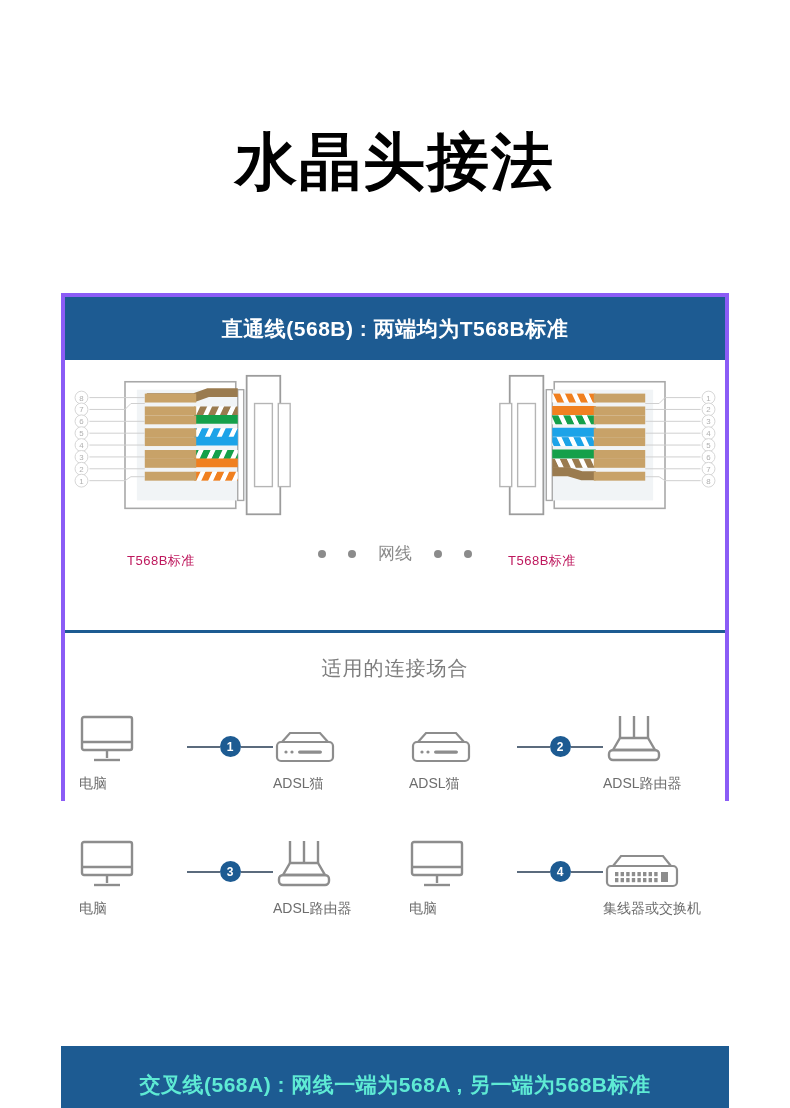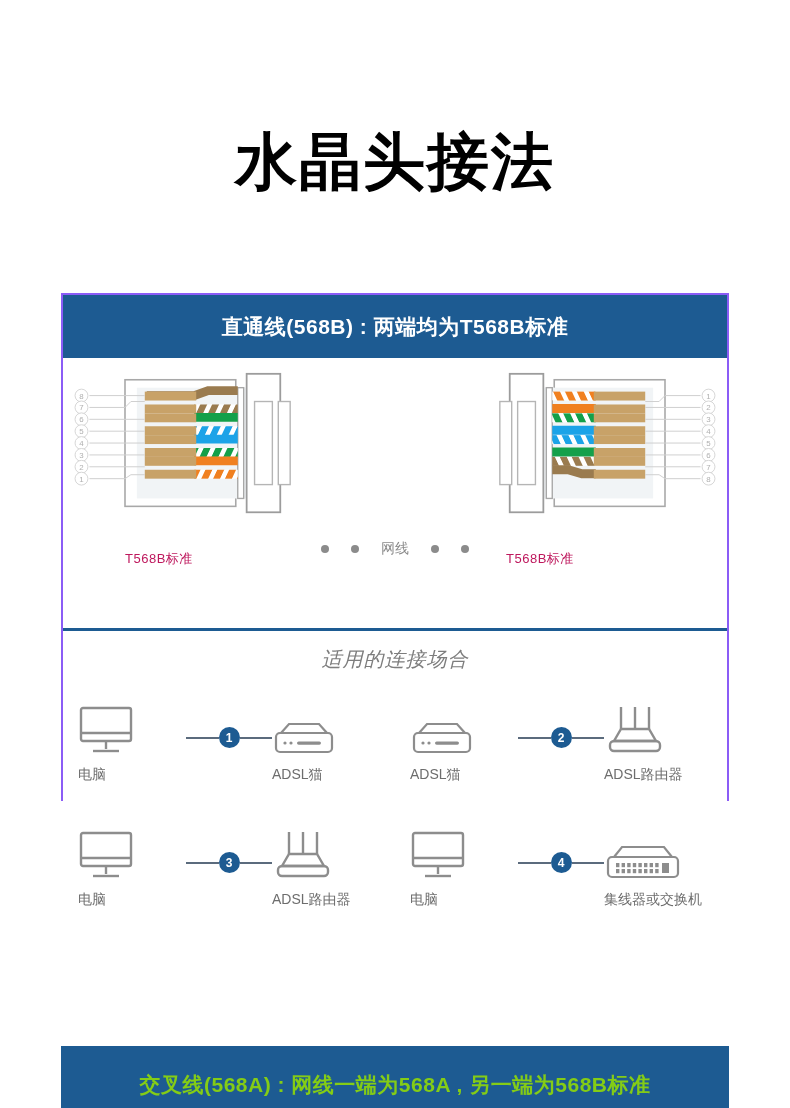--- a/index.html
+++ b/index.html
@@ -22,21 +22,21 @@
     letter-spacing: 2px;
     color: #000000;
     line-height: 1.1;
   }
 
   
   .panel {
     position: absolute;
     top: 277px; left: 61px;
     width: 668px; height: 508px;
-    border: 2px solid #8b5cf6;
+    border: 4px solid #8b5cf6;
     background: #ffffff;
   }
   .panel-header {
     height: 63px;
     background: #1d5b92;
     display: flex;
     align-items: center;
     justify-content: center;
   }
   .panel-header-text {
@@ -63,41 +63,40 @@
   .cap-left  { top: 192px; left: 62px; }
   .cap-right { top: 192px; left: 443px; }
   .cable-mid {
     position: absolute;
     top: 182px;
     left: 50%;
     transform: translateX(-50%);
     display: flex;
     align-items: center;
     gap: 22px;
-    font-size: 14px;
+    font-size: 17px;
     color: #8b8b8b;
   }
   .dot {
     width: 8px; height: 8px; border-radius: 50%;
     background: #8b8b8b; display: inline-block;
   }
 
   
   .scenario-section {
     position: relative;
     height: 350px;
     background: #ffffff;
   }
   .scenario-title {
     text-align: center;
     font-size: 20px;
     color: #7d7d7d;
-    padding-top: 15px;
+    padding-top: 22px;
     letter-spacing: 1px;
-    font-style: italic;
   }
   .pair-grid {
     margin-top: 28px;
     display: grid;
     grid-template-columns: 1fr 1fr;
     grid-template-rows: auto auto;
     row-gap: 42px;
   }
   .pair {
     display: flex;
@@ -143,21 +142,21 @@
   .bottom-banner {
     position: absolute;
     top: 1030px; left: 61px;
     width: 668px; height: 78px;
     background: #1d5b92;
     display: flex;
     align-items: center;
     justify-content: center;
   }
   .bottom-banner-text {
-    color: #84cc16;
+    color: #5eead4;
     font-size: 21px;
     font-weight: bold;
     letter-spacing: 0.5px;
   }
 </style>
 </head>
 <body>
 
 <div class="page">
 

